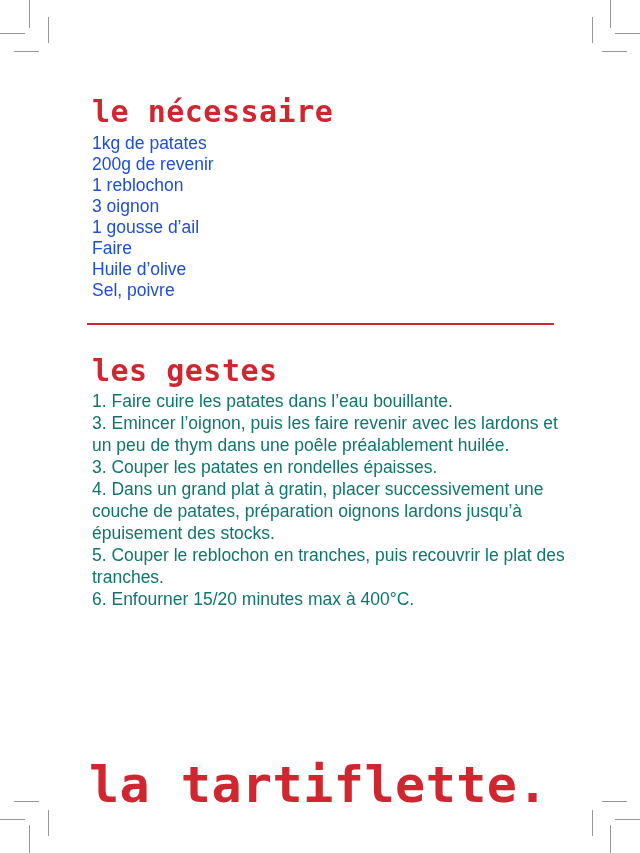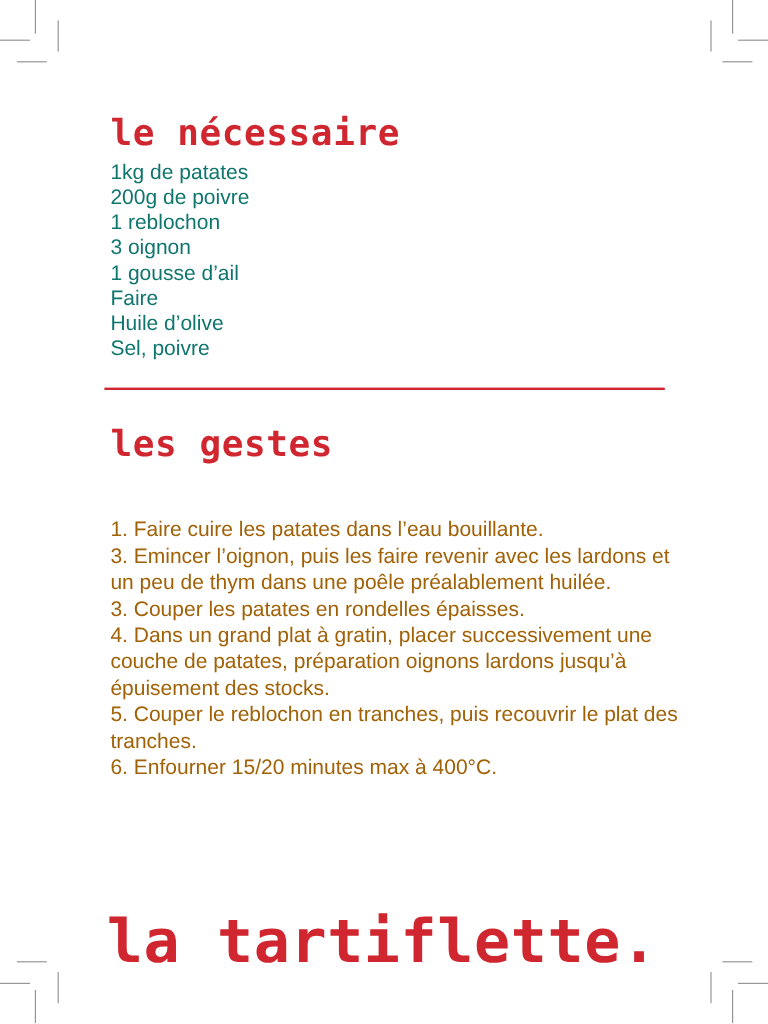--- a/index.html
+++ b/index.html
@@ -35,44 +35,43 @@
     font-size: 30px;
     letter-spacing: 0.5px;
   }
   #heading-necessaire { left: 92px; top: 97px; }
   #heading-gestes     { left: 92px; top: 356px; }
   
   .ingredients {
     position: absolute;
     left: 92px;
     top: 133px;
-    color: #0f766e;
+    color: #1d4ed8;
     font-size: 17.5px;
     line-height: 21px;
   }
   .ingredients div { white-space: nowrap; }
   
   .divider {
     position: absolute;
     left: 87px;
     top: 323px;
     width: 467px;
     height: 2px;
     background: #d0262f;
   }
   
   .steps {
     position: absolute;
     left: 92px;
     top: 390px;
     width: 482px;
-    color: #a16207;
+    color: #0f766e;
     font-size: 17.5px;
     line-height: 22px;
-    margin-top: 40px;
   }
   
   #page-title {
     left: 89px;
     top: 760px;
     font-size: 50px;
     letter-spacing: 0.5px;
   }
 </style>
 </head>
@@ -105,21 +104,21 @@
     <div class="crop v" style="left:610px; top:825px; height:28px;"></div>
     <div class="crop h" style="left:615px; top:819px; width:25px;"></div>
     <div class="crop v" style="left:592px; top:810px; height:26px;"></div>
     <div class="crop h" style="left:602px; top:801px; width:25px;"></div>
   </div>
 
   <div id="heading-necessaire" class="display heading">le nécessaire</div>
 
   <div class="ingredients">
     <div>1kg de patates</div>
-    <div>200g de poivre</div>
+    <div>200g de revenir</div>
     <div>1 reblochon</div>
     <div>3 oignon</div>
     <div>1 gousse d’ail</div>
     <div>Faire</div>
     <div>Huile d’olive</div>
     <div>Sel, poivre</div>
   </div>
 
   <div class="divider"></div>
 

